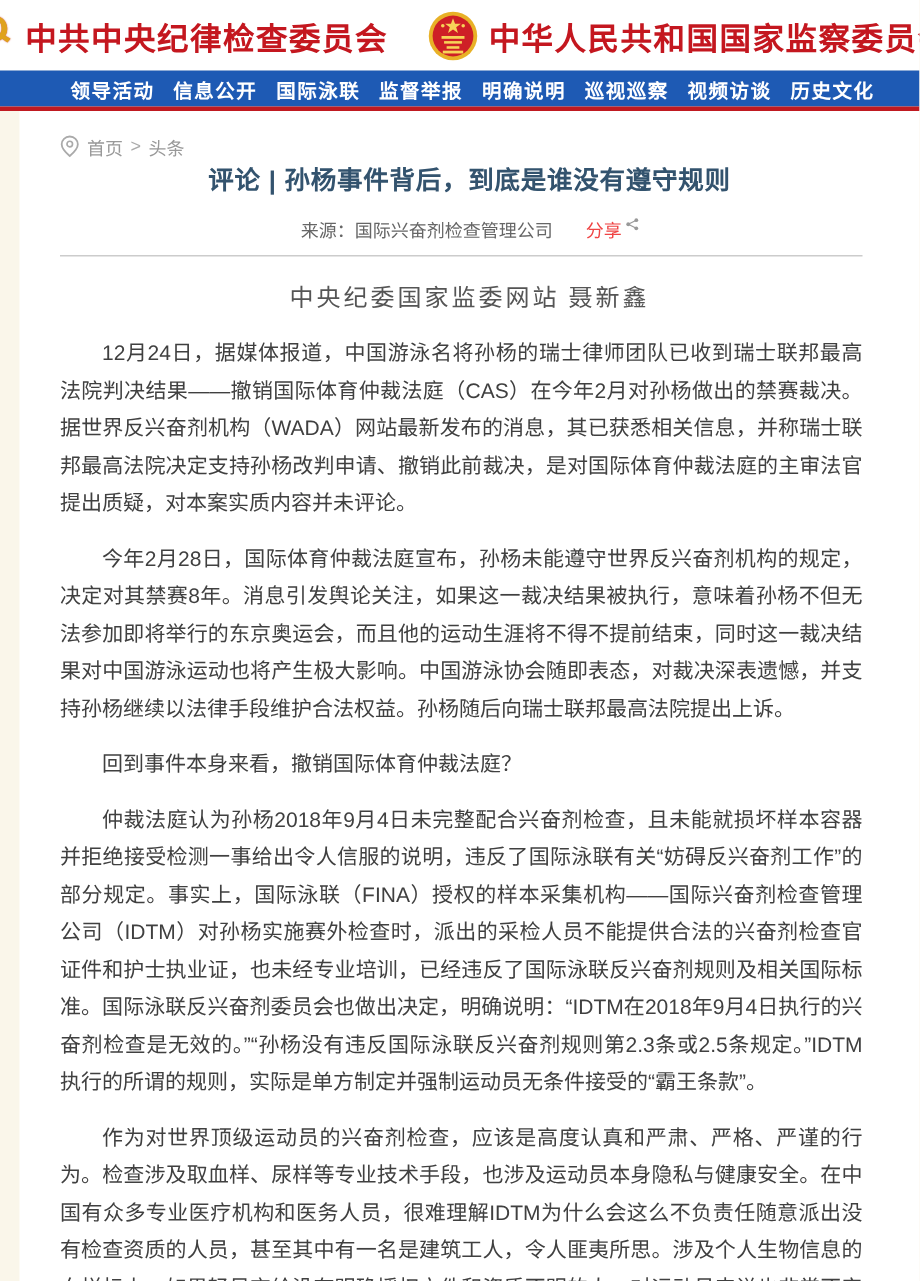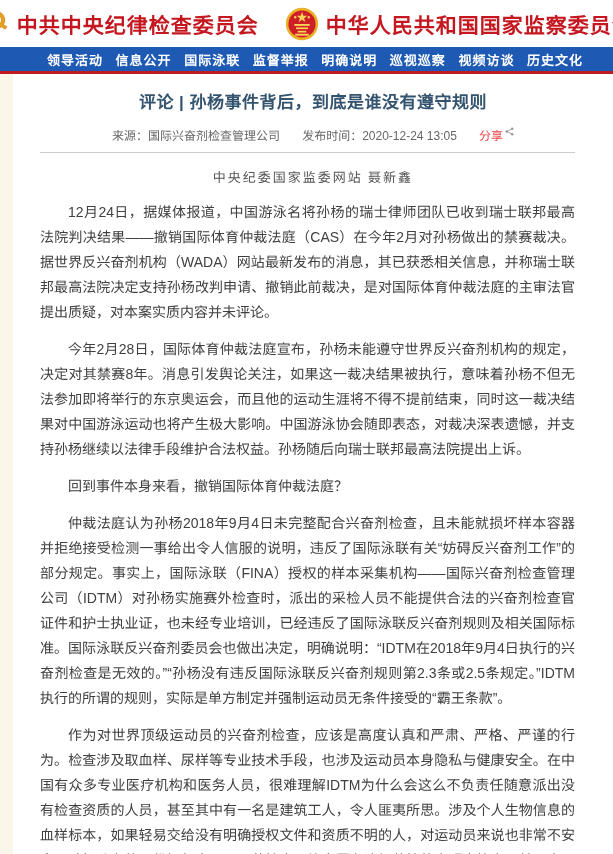--- a/index.html
+++ b/index.html
@@ -102,21 +102,21 @@
 
   .meta-divider {
     height: 1px;
     background: #cccccc;
     margin: 9px 38px 0 27px;
   }
 
   .byline {
     text-align: center;
     font-family: "Liberation Serif", "DejaVu Serif", serif;
-    font-size: 13px;
+    font-size: 16px;
     color: #555555;
     margin-top: 14px;
     letter-spacing: 2px;
   }
 
   .article-body {
     padding: 14px 38px 20px 27px;
   }
   .article-body p {
     font-size: 14px;
@@ -168,26 +168,34 @@
       <span class="nav-item">巡视巡察</span>
 
       <span class="nav-item">视频访谈</span>
 
       <span class="nav-item">历史文化</span>
     </div>
   <div class="red-rule"></div>
 
   <div class="content">
 
+    <div class="breadcrumb">
+      <svg class="pin-icon" viewBox="0 0 14 16">
+        <path d="M7 1 C3.7 1 1.2 3.5 1.2 6.6 C1.2 10.2 7 15 7 15 C7 15 12.8 10.2 12.8 6.6 C12.8 3.5 10.3 1 7 1 Z" fill="none" stroke="#aaaaaa" stroke-width="1.3"></path>
+        <circle cx="7" cy="6.4" r="2" fill="none" stroke="#aaaaaa" stroke-width="1.2"></circle>
+      </svg>
+      <span class="crumb">首页</span>
+      <span class="sep">&gt;</span>
+      <span class="crumb">头条</span>
+    </div>
 
     <h1 class="article-title">评论 | 孙杨事件背后，到底是谁没有遵守规则</h1>
 
     <div class="article-meta">
       <span>来源：国际兴奋剂检查管理公司</span>
-      <span>发布时间：2020-12-24 13:05</span>
       <span class="share-btn">
         <span>分享</span>
         <svg class="share-icon" viewBox="0 0 10 10">
           <circle cx="2" cy="5" r="1.4" fill="#999999"></circle>
           <circle cx="8" cy="2" r="1.4" fill="#999999"></circle>
           <circle cx="8" cy="8" r="1.4" fill="#999999"></circle>
           <path d="M2 5 L8 2 M2 5 L8 8" stroke="#999999" stroke-width="0.9" fill="none"></path>
         </svg>
       </span>
     </div>

